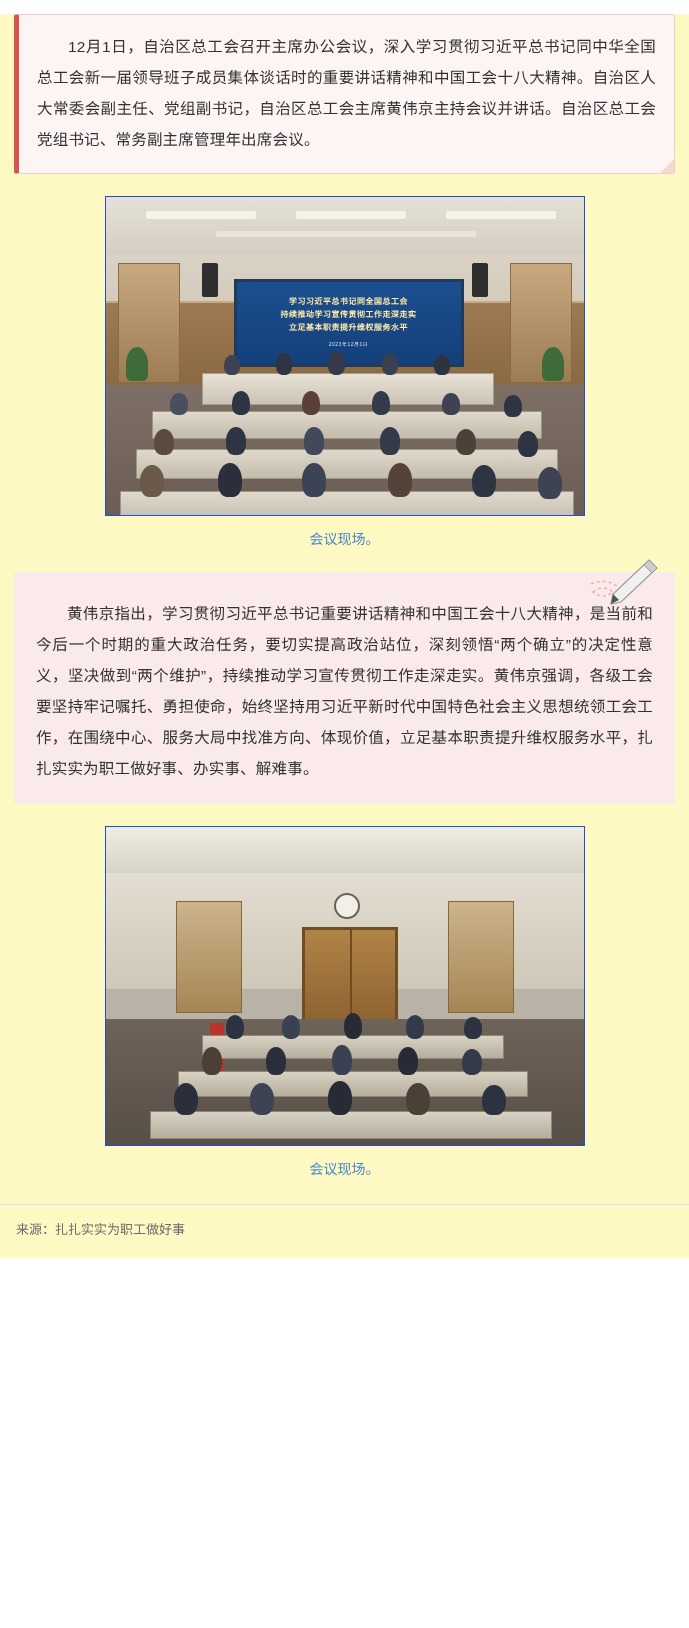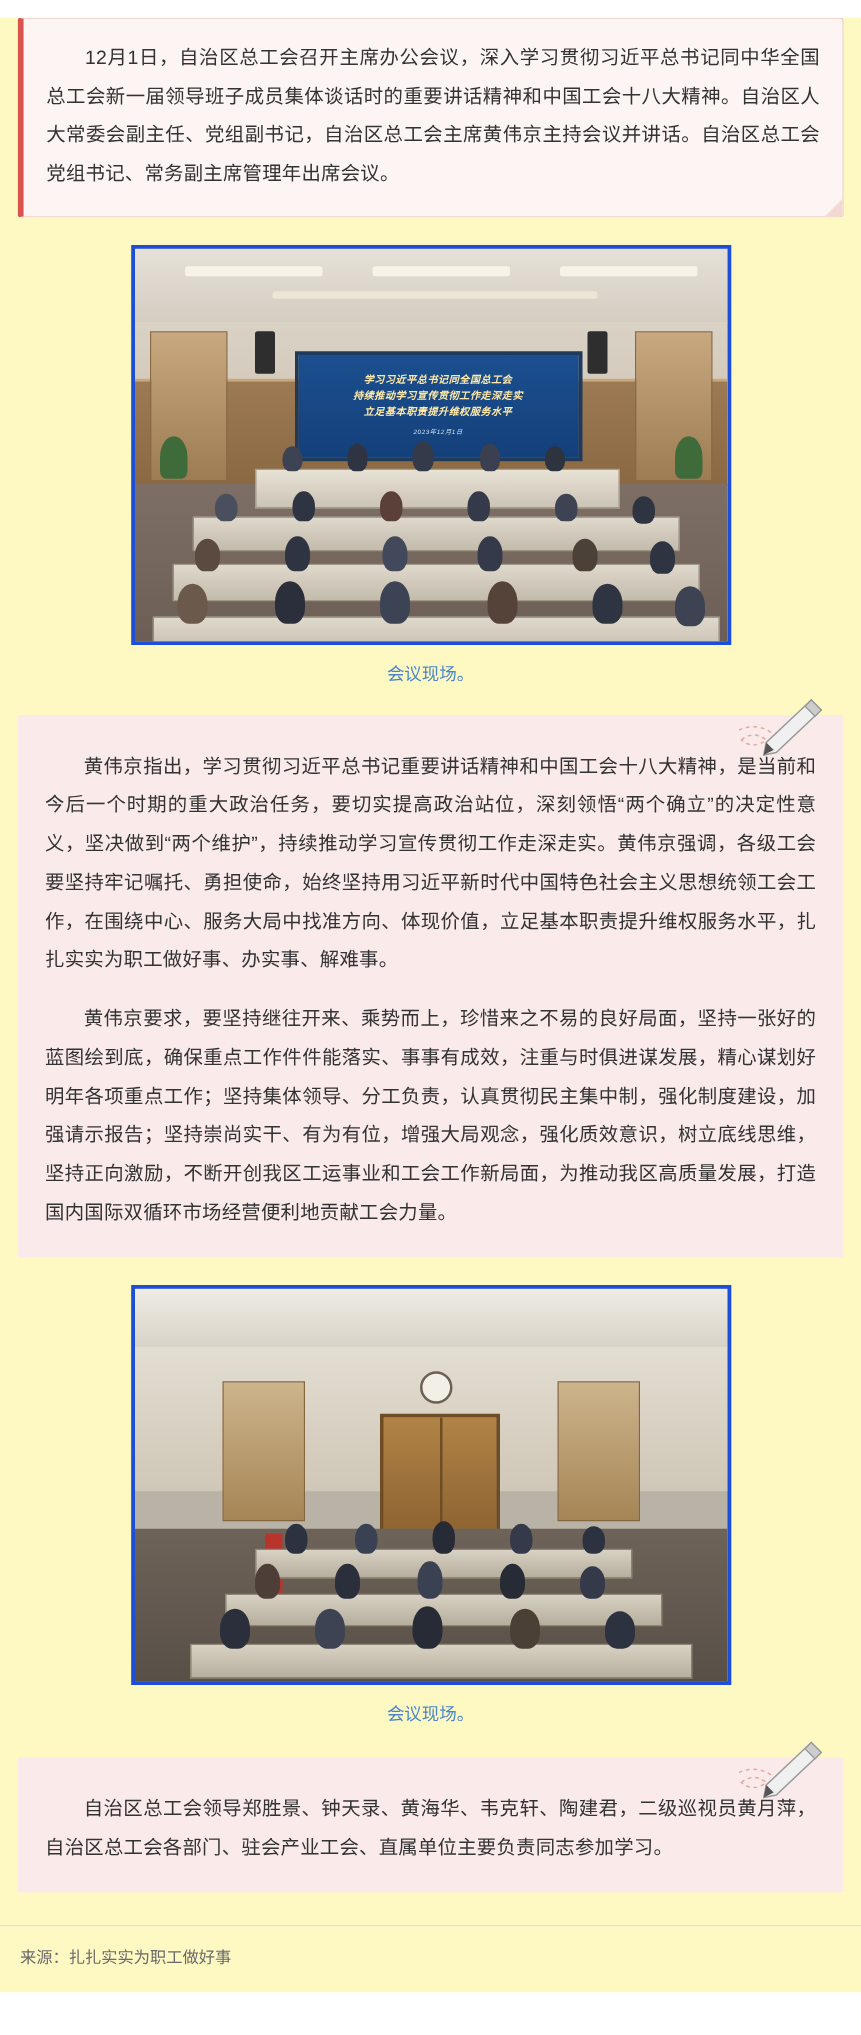--- a/index.html
+++ b/index.html
@@ -53,25 +53,24 @@
   
   .figure {
     margin: 22px 0 0 0;
     text-align: center;
   }
   .photo {
     width: 480px;
     height: 320px;
     margin: 4px auto;
     display: block;
-    border: 3px solid #1d4ed8;
+    border: 1px solid #1d4ed8;
     box-sizing: border-box;
     position: relative;
     overflow: hidden;
-    font-style: italic;
   }
   .caption {
     margin-top: 12px;
     font-size: 14px;
     color: #4a86c8;
     text-align: center;
   }
 
   
   .photo-1 { background: #cfc6b9; }
@@ -279,21 +278,20 @@
 
   <div class="pink-card">
     <svg class="pen" viewBox="0 0 70 56">
       <path d="M58 2 L66 10 L30 44 L20 46 L22 36 Z" fill="#f0f0f0" stroke="#9a9a9a" stroke-width="1.2"></path>
       <path d="M58 2 L66 10 L61 15 L53 7 Z" fill="#cccccc" stroke="#9a9a9a" stroke-width="1"></path>
       <path d="M20 46 L22 36 L28 42 Z" fill="#555555"></path>
       <path d="M2 34 q10 -8 20 0 q-10 8 -20 0 Z" fill="none" stroke="#e0a9a2" stroke-width="1.2" stroke-dasharray="3 3"></path>
       <path d="M0 26 q14 -6 26 2" fill="none" stroke="#e0a9a2" stroke-width="1.2" stroke-dasharray="3 3"></path>
     </svg>
     <p class="para">黄伟京指出，学习贯彻习近平总书记重要讲话精神和中国工会十八大精神，是当前和今后一个时期的重大政治任务，要切实提高政治站位，深刻领悟“两个确立”的决定性意义，坚决做到“两个维护”，持续推动学习宣传贯彻工作走深走实。黄伟京强调，各级工会要坚持牢记嘱托、勇担使命，始终坚持用习近平新时代中国特色社会主义思想统领工会工作，在围绕中心、服务大局中找准方向、体现价值，立足基本职责提升维权服务水平，扎扎实实为职工做好事、办实事、解难事。</p>
-    <p class="para">黄伟京要求，要坚持继往开来、乘势而上，珍惜来之不易的良好局面，坚持一张好的蓝图绘到底，确保重点工作件件能落实、事事有成效，注重与时俱进谋发展，精心谋划好明年各项重点工作；坚持集体领导、分工负责，认真贯彻民主集中制，强化制度建设，加强请示报告；坚持崇尚实干、有为有位，增强大局观念，强化质效意识，树立底线思维，坚持正向激励，不断开创我区工运事业和工会工作新局面，为推动我区高质量发展，打造国内国际双循环市场经营便利地贡献工会力量。</p>
   </div>
 
   <div class="figure">
     <div class="photo photo-2">
       <div class="p2-ceiling"></div>
       <div class="p2-wall"></div>
       <div class="p2-side-l"></div>
       <div class="p2-side-r"></div>
       <div class="p2-clock"></div>
       <div class="p2-door">
@@ -320,28 +318,18 @@
 
       <div class="p2-person" style="left:68px;top:256px;width:24px;height:32px;background:#2a2f3b;"></div>
       <div class="p2-person" style="left:144px;top:256px;width:24px;height:32px;background:#3d4352;"></div>
       <div class="p2-person" style="left:222px;top:254px;width:24px;height:34px;background:#262b36;"></div>
       <div class="p2-person" style="left:300px;top:256px;width:24px;height:32px;background:#4a4036;"></div>
       <div class="p2-person" style="left:376px;top:258px;width:24px;height:30px;background:#2c3240;"></div>
     </div>
     <div class="caption">会议现场。</div>
   </div>
 
-  <div class="pink-card" style="margin-top:26px;">
-    <svg class="pen" viewBox="0 0 70 56">
-      <path d="M58 2 L66 10 L30 44 L20 46 L22 36 Z" fill="#f0f0f0" stroke="#9a9a9a" stroke-width="1.2"></path>
-      <path d="M58 2 L66 10 L61 15 L53 7 Z" fill="#cccccc" stroke="#9a9a9a" stroke-width="1"></path>
-      <path d="M20 46 L22 36 L28 42 Z" fill="#555555"></path>
-      <path d="M2 34 q10 -8 20 0 q-10 8 -20 0 Z" fill="none" stroke="#e0a9a2" stroke-width="1.2" stroke-dasharray="3 3"></path>
-      <path d="M0 26 q14 -6 26 2" fill="none" stroke="#e0a9a2" stroke-width="1.2" stroke-dasharray="3 3"></path>
-    </svg>
-    <p class="para">自治区总工会领导郑胜景、钟天录、黄海华、韦克轩、陶建君，二级巡视员黄月萍，自治区总工会各部门、驻会产业工会、直属单位主要负责同志参加学习。</p>
-  </div>
 
   <div class="source-wrap">
     <div class="source">来源：扎扎实实为职工做好事</div>
   </div>
 
 </div>
 
 </body></html>

